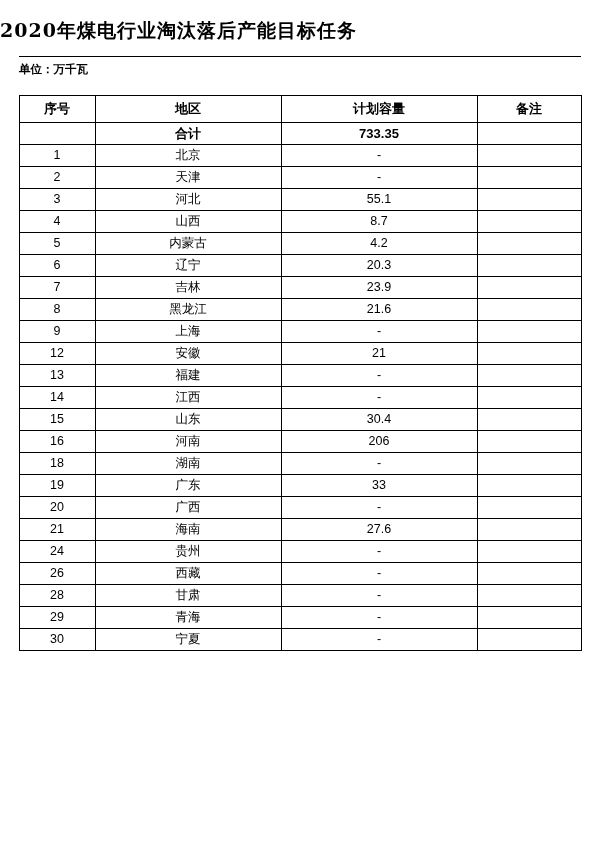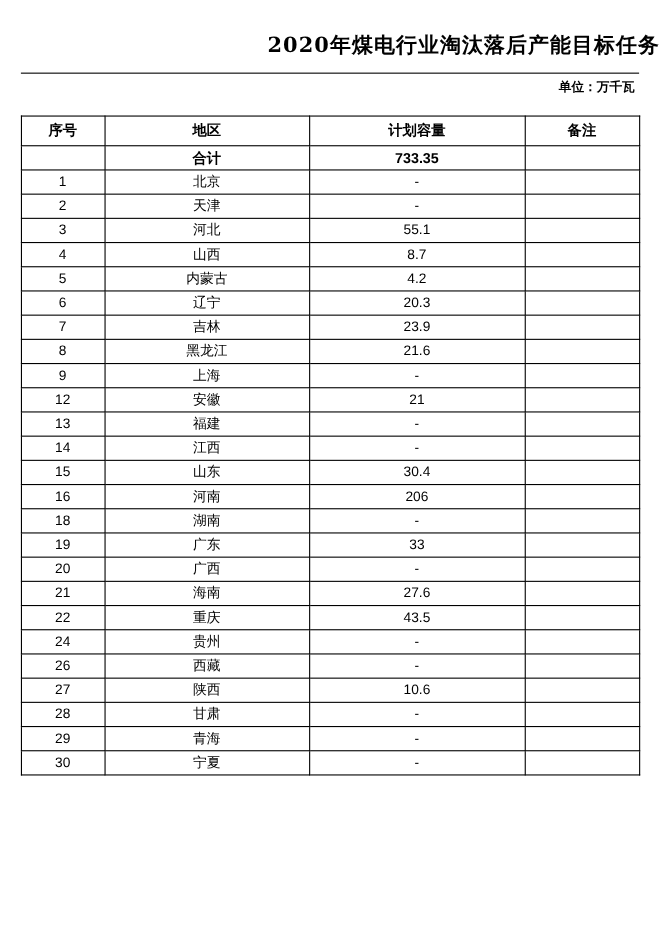--- a/index.html
+++ b/index.html
@@ -14,38 +14,37 @@
     color: #000000;
     overflow: hidden;
   }
   .page {
     position: relative;
     width: 600px;
     height: 860px;
     box-sizing: border-box;
   }
   .title {
-    text-align: right;
+    text-align: left;
     font-family: "DejaVu Serif", "Liberation Serif", serif;
     font-weight: bold;
     font-size: 19px;
     letter-spacing: 1px;
-    padding-top: 28px;
+    padding-top: 18px;
     padding-bottom: 8px;
     color: #000;
   }
   .title-rule {
     width: 562px;
     margin: 4px auto 0 auto;
     border-top: 1px solid #000;
   }
   .unit-row {
     width: 562px;
     margin: 0 auto;
-    text-align: right;
     font-size: 11.5px;
     font-weight: bold;
     padding: 5px 4px 5px 0;
     box-sizing: border-box;
   }
   table.grid {
     width: 562px;
     margin: 13px auto;
     border-collapse: collapse;
     table-layout: fixed;
@@ -208,44 +207,32 @@
           <td class="num">-</td>
           <td></td>
         </tr>
         <tr>
           <td>21</td>
           <td>海南</td>
           <td class="num">27.6</td>
           <td></td>
         </tr>
         <tr>
-          <td>22</td>
-          <td>重庆</td>
-          <td class="num">43.5</td>
-          <td></td>
-        </tr>
-        <tr>
           <td>24</td>
           <td>贵州</td>
           <td class="num">-</td>
           <td></td>
         </tr>
         <tr>
           <td>26</td>
           <td>西藏</td>
           <td class="num">-</td>
           <td></td>
         </tr>
         <tr>
-          <td>27</td>
-          <td>陕西</td>
-          <td class="num">10.6</td>
-          <td></td>
-        </tr>
-        <tr>
           <td>28</td>
           <td>甘肃</td>
           <td class="num">-</td>
           <td></td>
         </tr>
         <tr>
           <td>29</td>
           <td>青海</td>
           <td class="num">-</td>
           <td></td>

